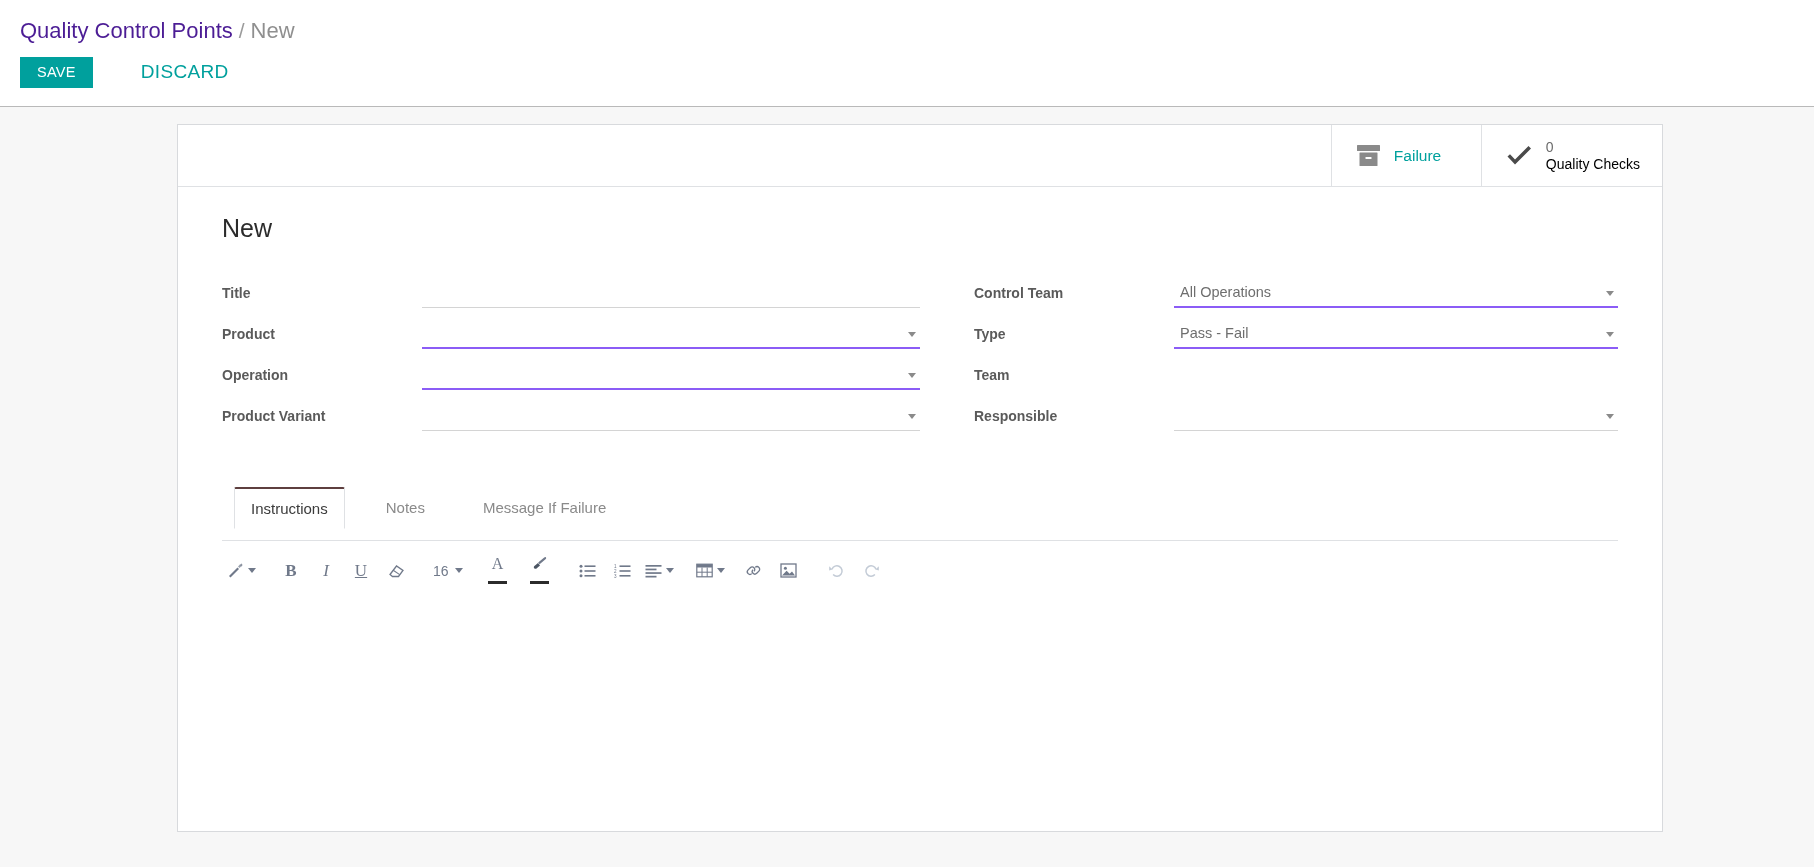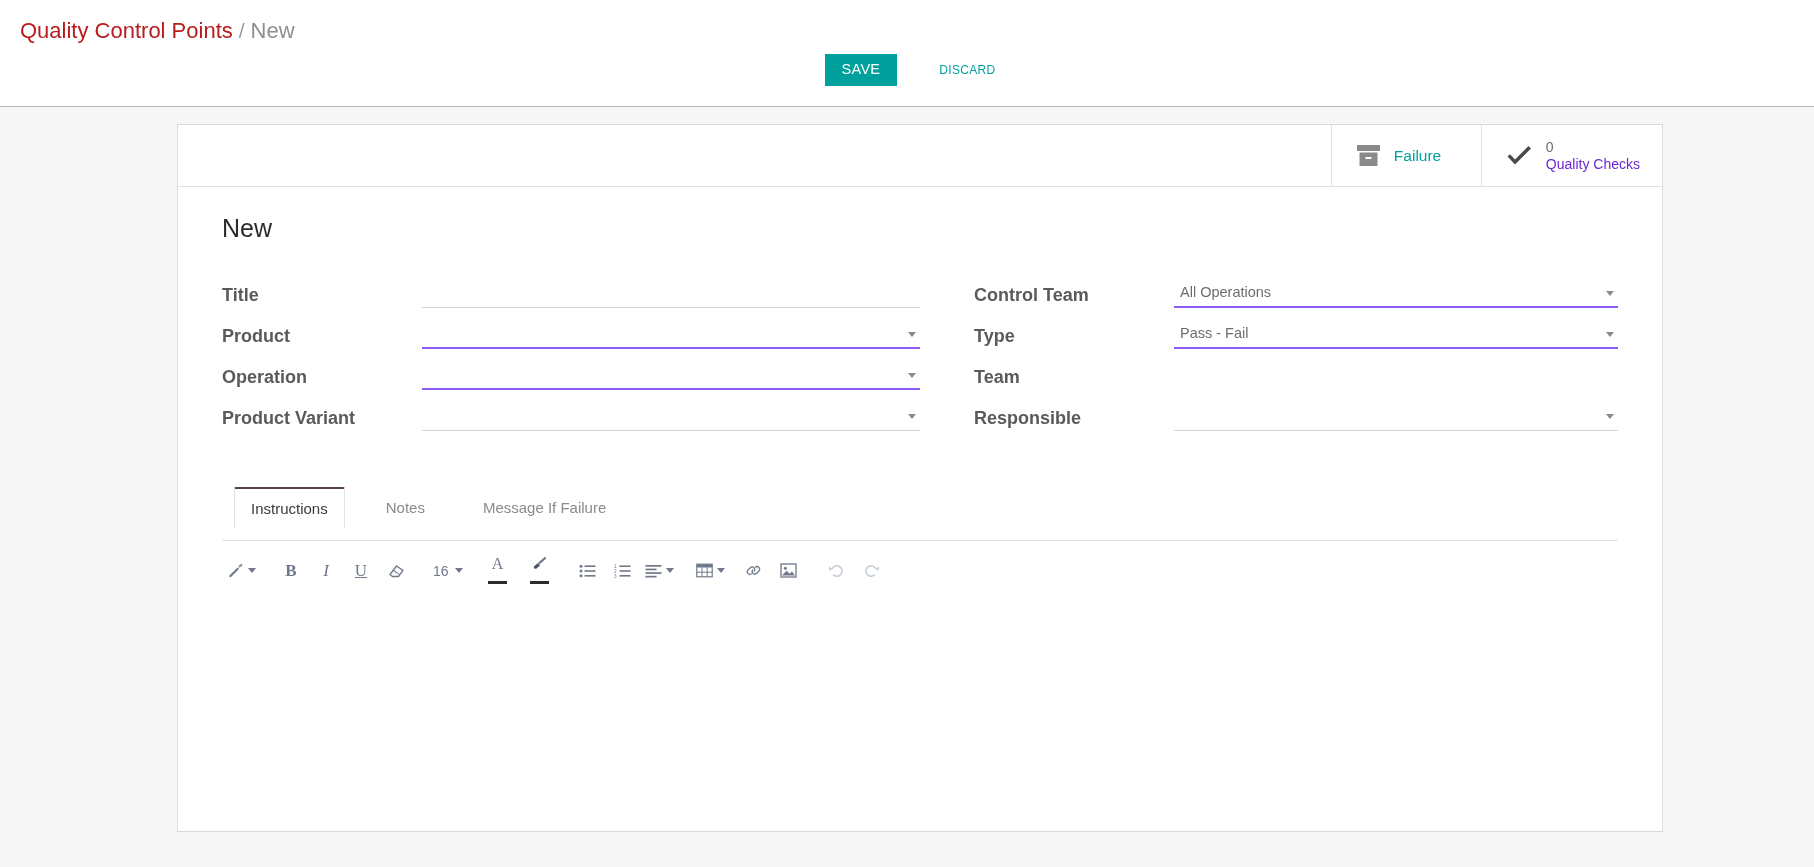--- a/index.html
+++ b/index.html
@@ -27,56 +27,55 @@
     padding: 0;
     position: relative;
   }
   .breadcrumb {
     padding: 18px 0 0 20px;
     font-size: 22px;
     line-height: 1.2;
     white-space: nowrap;
   }
   .breadcrumb .crumb-link {
-    color: #b91c1c;
+    color: #4c1d95;
     cursor: pointer;
     text-decoration: none;
   }
   .breadcrumb .crumb-sep {
     color: #9b9b9b;
     margin: 0 6px;
     font-size: 21px;
   }
   .breadcrumb .crumb-active {
     color: #8f8f8f;
   }
   .cp-buttons {
     margin: 10px 0 0 20px;
     display: flex;
     align-items: center;
-    gap: 4px;
-    justify-content: center;
+    gap: 10px;
   }
   .btn-save {
     background: #00a09d;
     color: #ffffff;
     border: none;
     font-family: "Liberation Sans", sans-serif;
     font-size: 14.5px;
     letter-spacing: .3px;
     padding: 8px 17px 9px 17px;
     cursor: pointer;
     line-height: 1;
   }
   .btn-discard {
     background: transparent;
     color: #00a09d;
     border: none;
     font-family: "Liberation Sans", sans-serif;
-    font-size: 12px;
+    font-size: 19px;
     letter-spacing: .3px;
     padding: 8px 14px 9px 18px;
     margin-left: 20px;
     cursor: pointer;
     line-height: 1;
   }
 
   
   .content-area {
     background: #f7f7f7;
@@ -123,21 +122,21 @@
     font-size: 15px;
     line-height: 1.15;
     text-align: left;
   }
   .stat-text .stat-value {
     color: #6b6b6b;
     font-size: 14px;
     display: block;
   }
   .stat-text .stat-label-sub {
-    color: #6d28d9;
+    color: #000000;
     font-size: 14px;
     display: block;
   }
   .stat-text .stat-label-teal {
     color: #00a09d;
     font-size: 15.5px;
   }
 
   
   .sheet-inner {
@@ -164,21 +163,21 @@
 
   .field-row {
     display: flex;
     align-items: flex-start;
     margin-bottom: 11px;
     min-height: 30px;
   }
   .field-label {
     width: 200px;
     flex: 0 0 200px;
-    font-size: 18px;
+    font-size: 14px;
     font-weight: bold;
     color: #5a5a5a;
     padding-top: 6px;
     line-height: 1.2;
   }
   .field-control {
     flex: 1 1 auto;
     position: relative;
     min-width: 0;
   }

